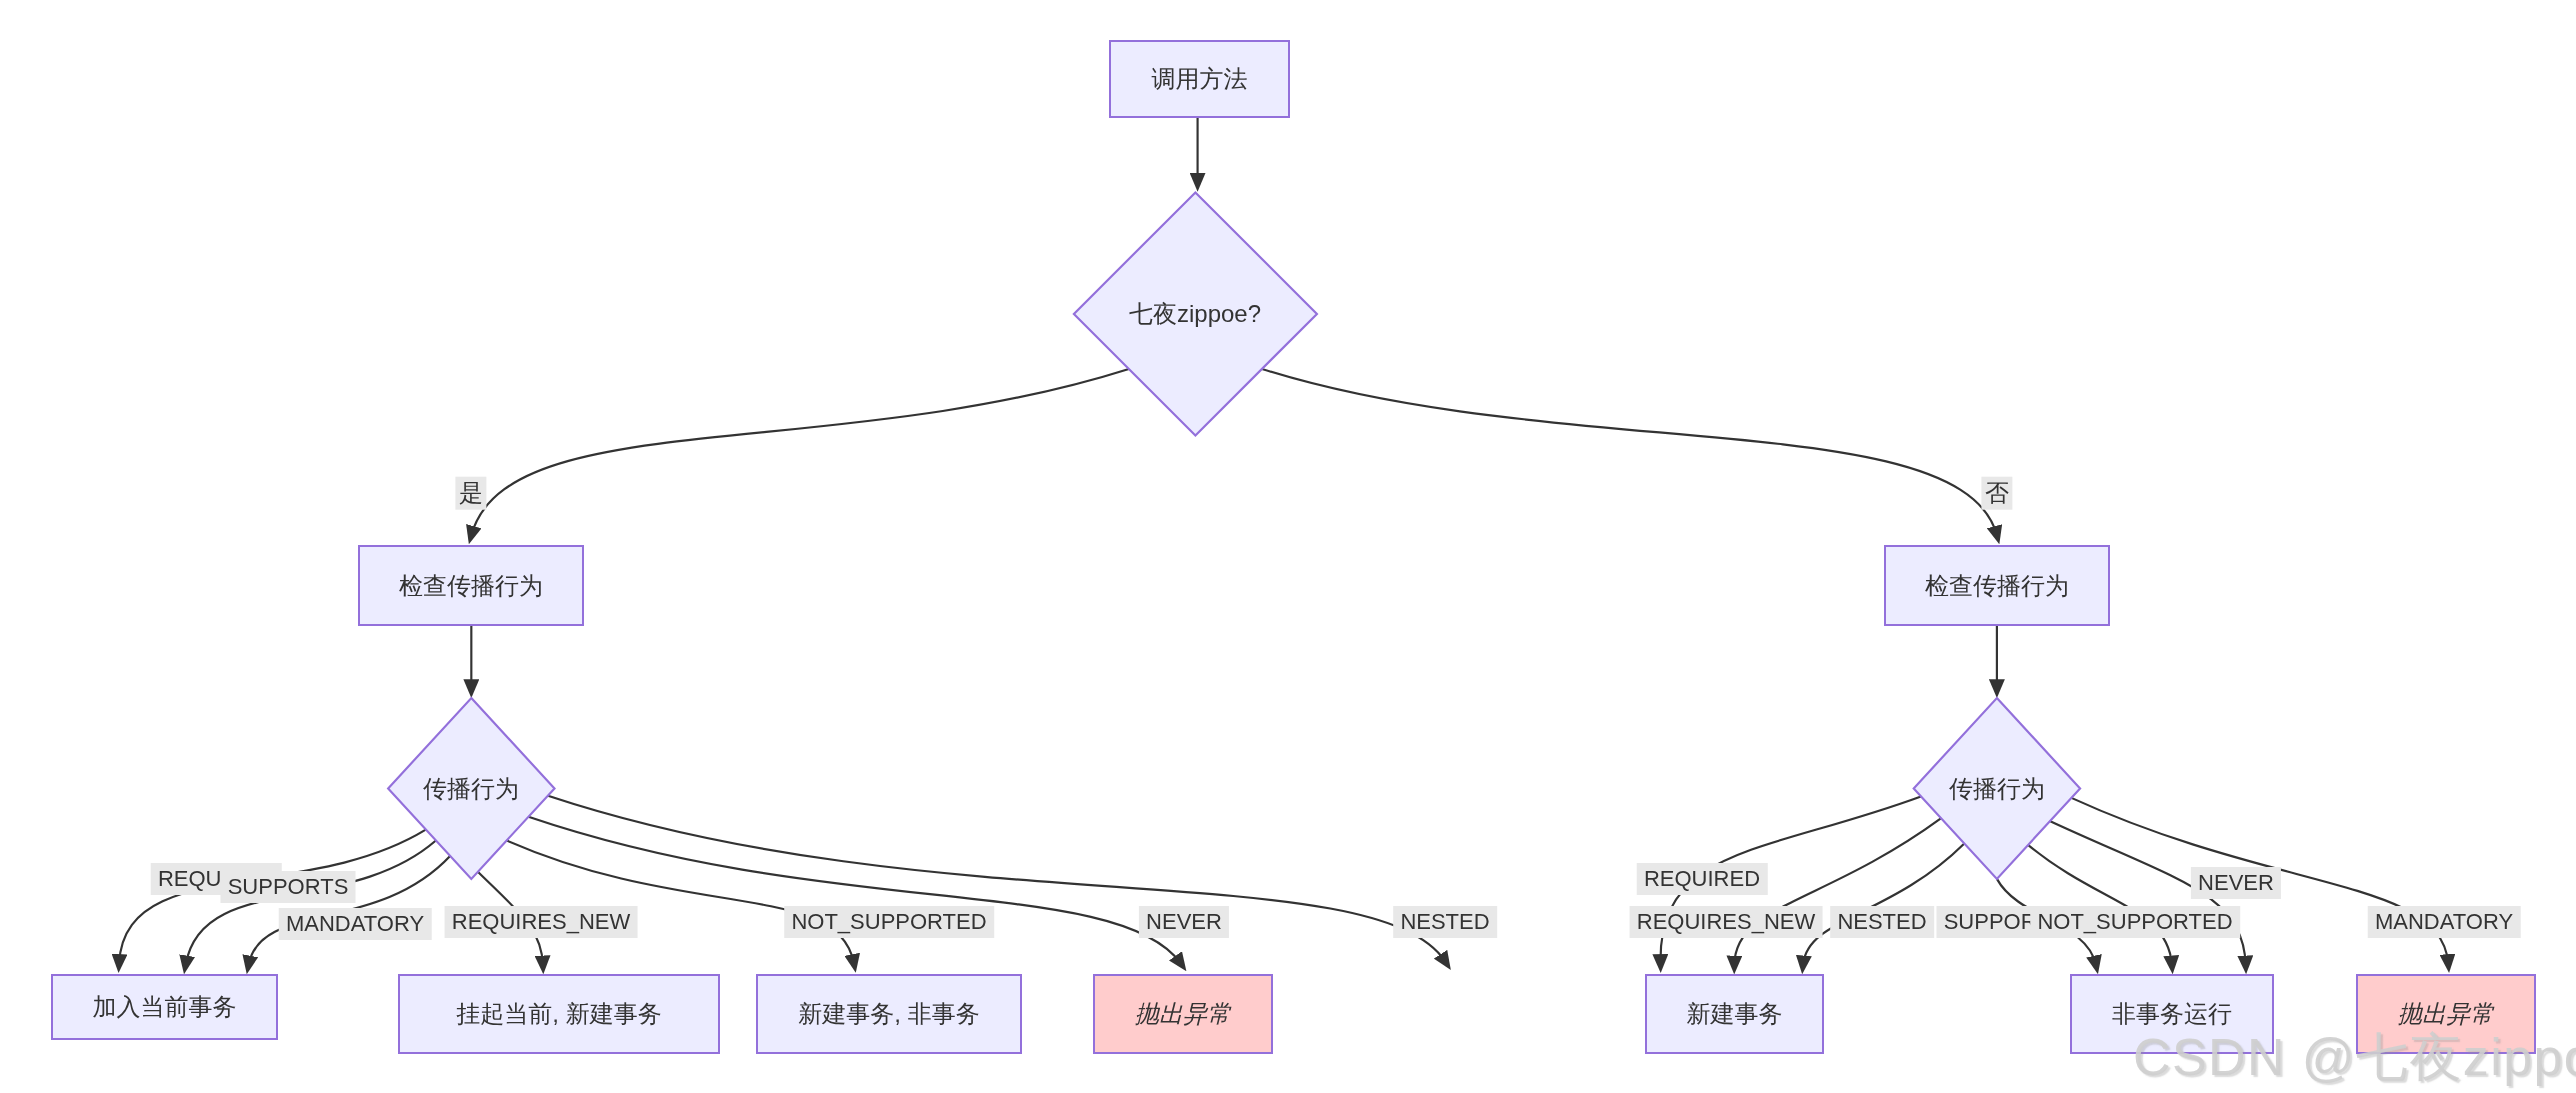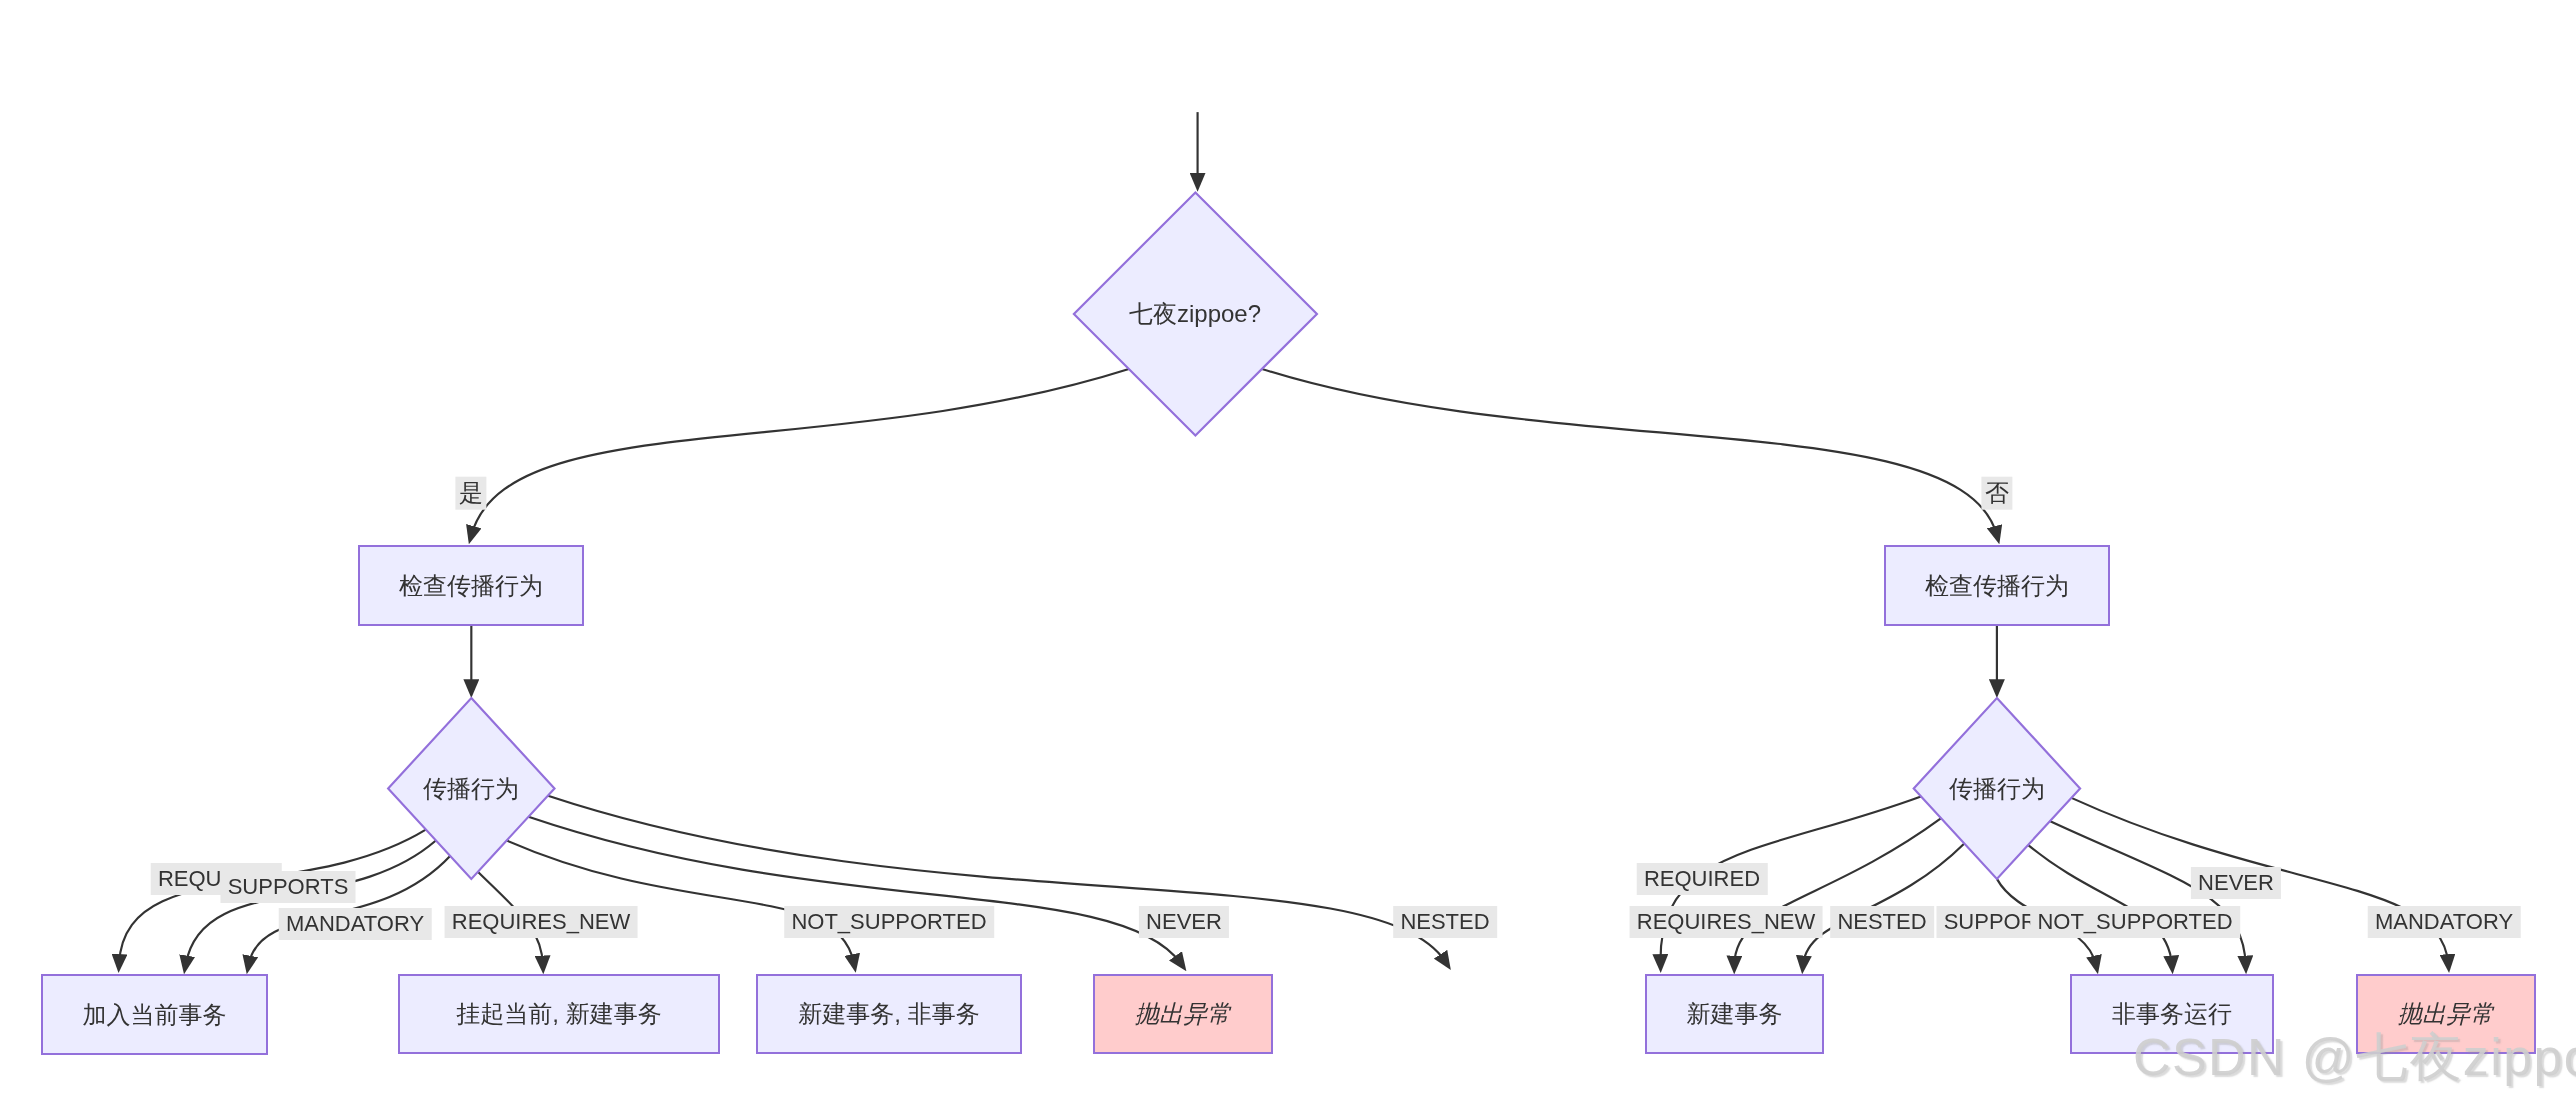--- a/index.html
+++ b/index.html
@@ -66,26 +66,27 @@
     <path class="edge" d="M 2760 1215 C 2790 1270, 2884 1274, 2897 1334" marker-end="url(#arrowhead)"></path>
     <path class="edge" d="M 2803 1168 C 2902 1250, 2996 1254, 3002 1334" marker-end="url(#arrowhead)"></path>
     <path class="edge" d="M 2833 1135 C 3012 1218, 3100 1235, 3104 1334" marker-end="url(#arrowhead)"></path>
     <path class="edge" d="M 2863 1103 C 3152 1235, 3374 1214, 3384 1332" marker-end="url(#arrowhead)"></path>
 
     <polygon class="shape" points="1652,266 1820,434 1652,602 1484,434"></polygon>
     <polygon class="shape" points="651,965 766,1090 651,1215 536,1090"></polygon>
     <polygon class="shape" points="2760,965 2875,1090 2760,1215 2645,1090"></polygon>
   </svg>
 
+  <div class="node" style="left:1109px;top:40px;width:181px;height:78px;">调用方法</div>
 
   <div class="node" style="left:358px;top:545px;width:226px;height:81px;">检查传播行为</div>
 
   <div class="node" style="left:1884px;top:545px;width:226px;height:81px;">检查传播行为</div>
 
-  <div class="node" style="left:41px;top:974px;width:227px;height:81px;">加入当前事务</div>
+  <div class="node" style="left:51px;top:974px;width:227px;height:66px;">加入当前事务</div>
 
   <div class="node" style="left:398px;top:974px;width:322px;height:80px;text-align:center;">挂起当前, 新建事务</div>
 
   <div class="node" style="left:756px;top:974px;width:266px;height:80px;">新建事务, 非事务</div>
 
   <div class="node error" style="left:1093px;top:974px;width:180px;height:80px;">抛出异常</div>
 
 
   <div class="node" style="left:2070px;top:974px;width:204px;height:80px;">非事务运行</div>
 

